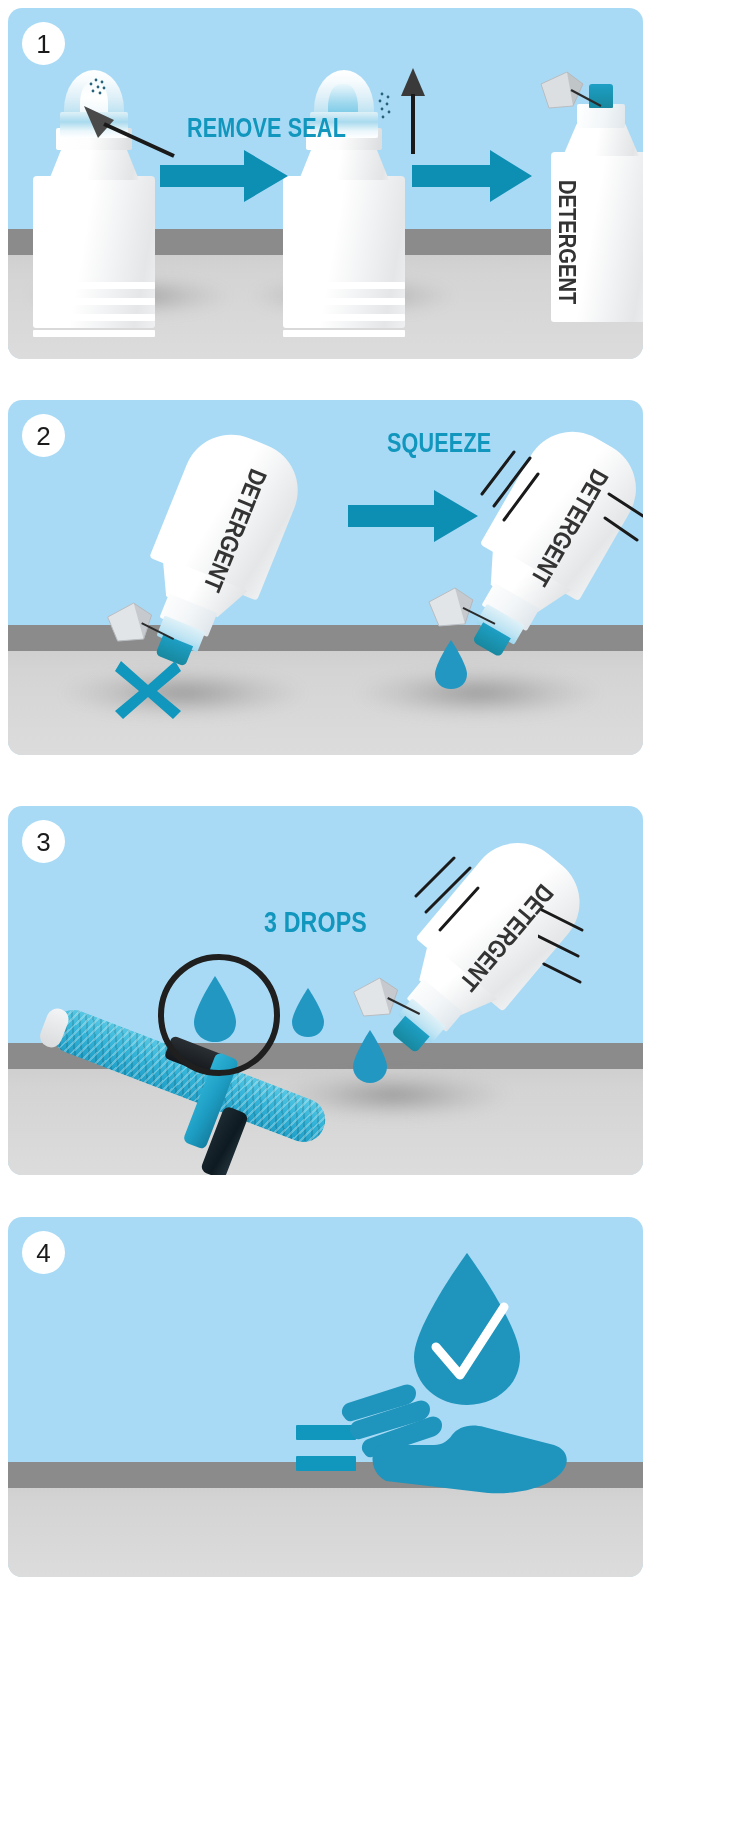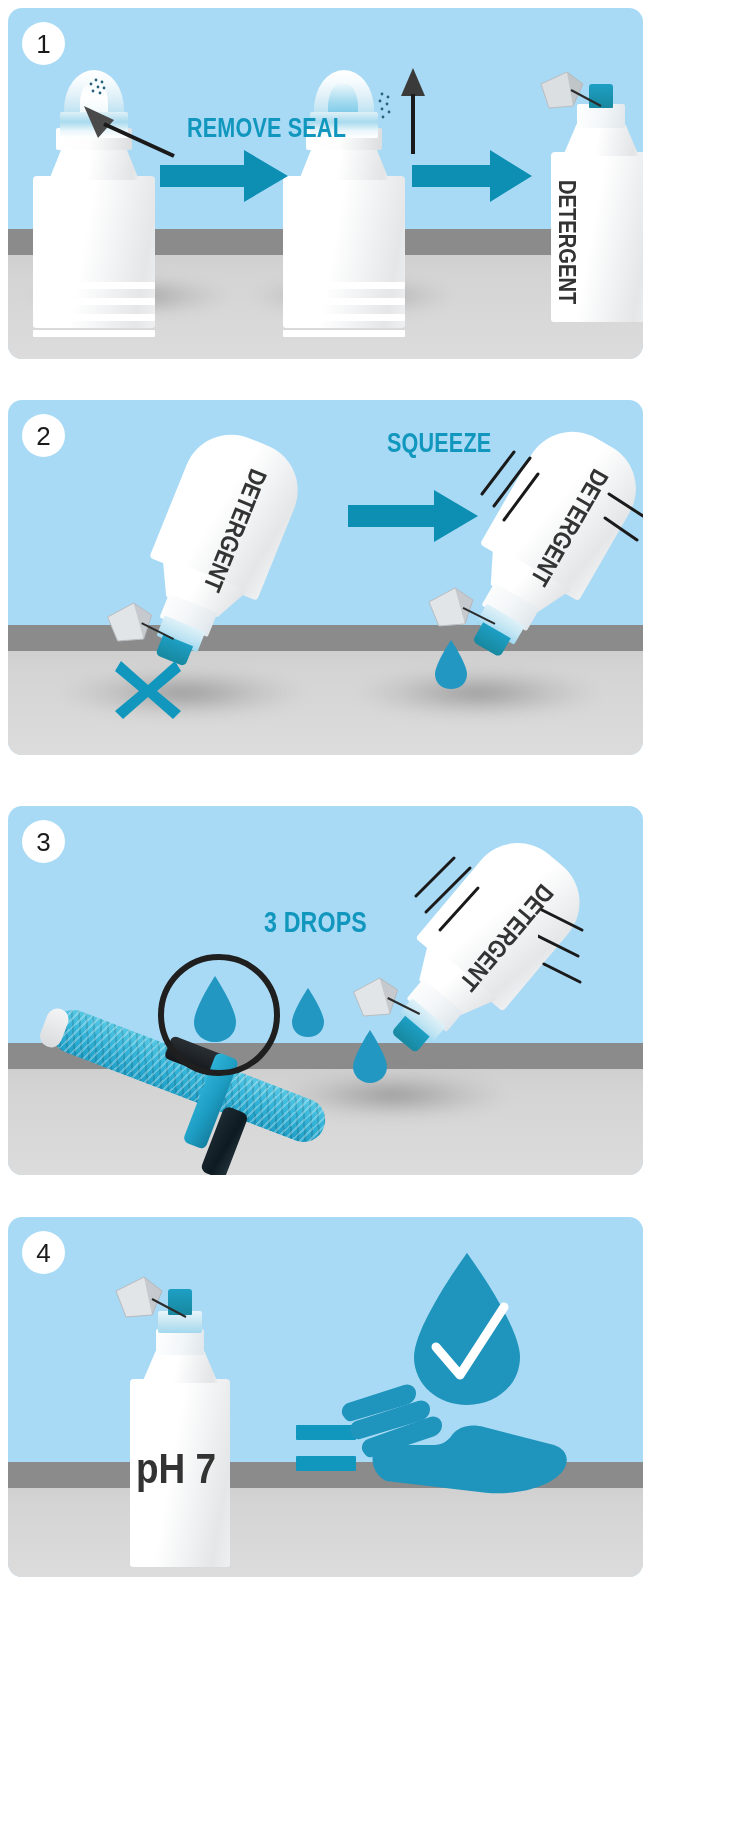--- a/index.html
+++ b/index.html
@@ -441,35 +441,20 @@
     </svg>
 
   </div>
 
   <div class="panel" id="panel-4">
 
     <div class="ground"></div>
 
     <div class="step-badge">4</div>
 
-    <div class="bottle" style="left:100px; top:50px; width:140px; height:300px;">
-      <div class="b-body" style="left:22px; top:112px; width:100px; height:188px;"></div>
-      <div class="b-shoulder" style="left:34px; top:84px;  width:76px;  height:32px;  clip-path: polygon(18% 0,82% 0,100% 100%,0 100%);"></div>
-      <div class="b-collar" style="left:48px; top:62px;  width:48px;  height:26px; background:linear-gradient(100deg,#ffffff 0%,#f2f6f8 55%,#dfe6ea 100%);"></div>
-      <div class="cap-base" style="left:50px; top:44px;  width:44px;  height:22px; background:linear-gradient(#e8f5fa 0%, #c4e5f2 55%, #a3d8ef 100%);"></div>
-      <div class="cap-nub" style="left:60px; top:22px;  width:24px;  height:26px;"></div>
-
-      <svg class="seal-flake" style="left:4px; top:6px;" width="78" height="54" viewBox="0 0 78 54">
-        <path d="M4 18 L32 4 L50 18 L40 42 L14 44 Z" fill="#e2e5e8" stroke="#b7bbbf" stroke-width="1"></path>
-        <path d="M32 4 L50 18 L40 42 Z" fill="#a9aeb3" opacity="0.5"></path>
-        <line x1="40" y1="26" x2="74" y2="44" stroke="#2b2b2b" stroke-width="2"></line>
-      </svg>
-
-      <div class="vlabel" style="left:28px; top:178px; font-size:42px; transform: scaleX(0.88); transform-origin: left center;">pH 7</div>
-    </div>
 
     <div class="equals" style="left:288px; top:208px; width:60px;">
       <i style="width:60px; height:15px; margin-bottom:16px;"></i>
       <i style="width:60px; height:15px;"></i>
     </div>
 
     <svg class="drop-check" style="left:400px; top:32px;" width="118" height="160" viewBox="0 0 118 160">
       <path d="M59 4 C59 4 112 76 112 108 C112 136 88 156 59 156 C30 156 6 136 6 108 C6 76 59 4 59 4 Z" fill="#1f94bc"></path>
       <path d="M28 98 L52 126 L96 58" stroke="#ffffff" stroke-width="9" fill="none" stroke-linecap="round" stroke-linejoin="round"></path>
     </svg>

